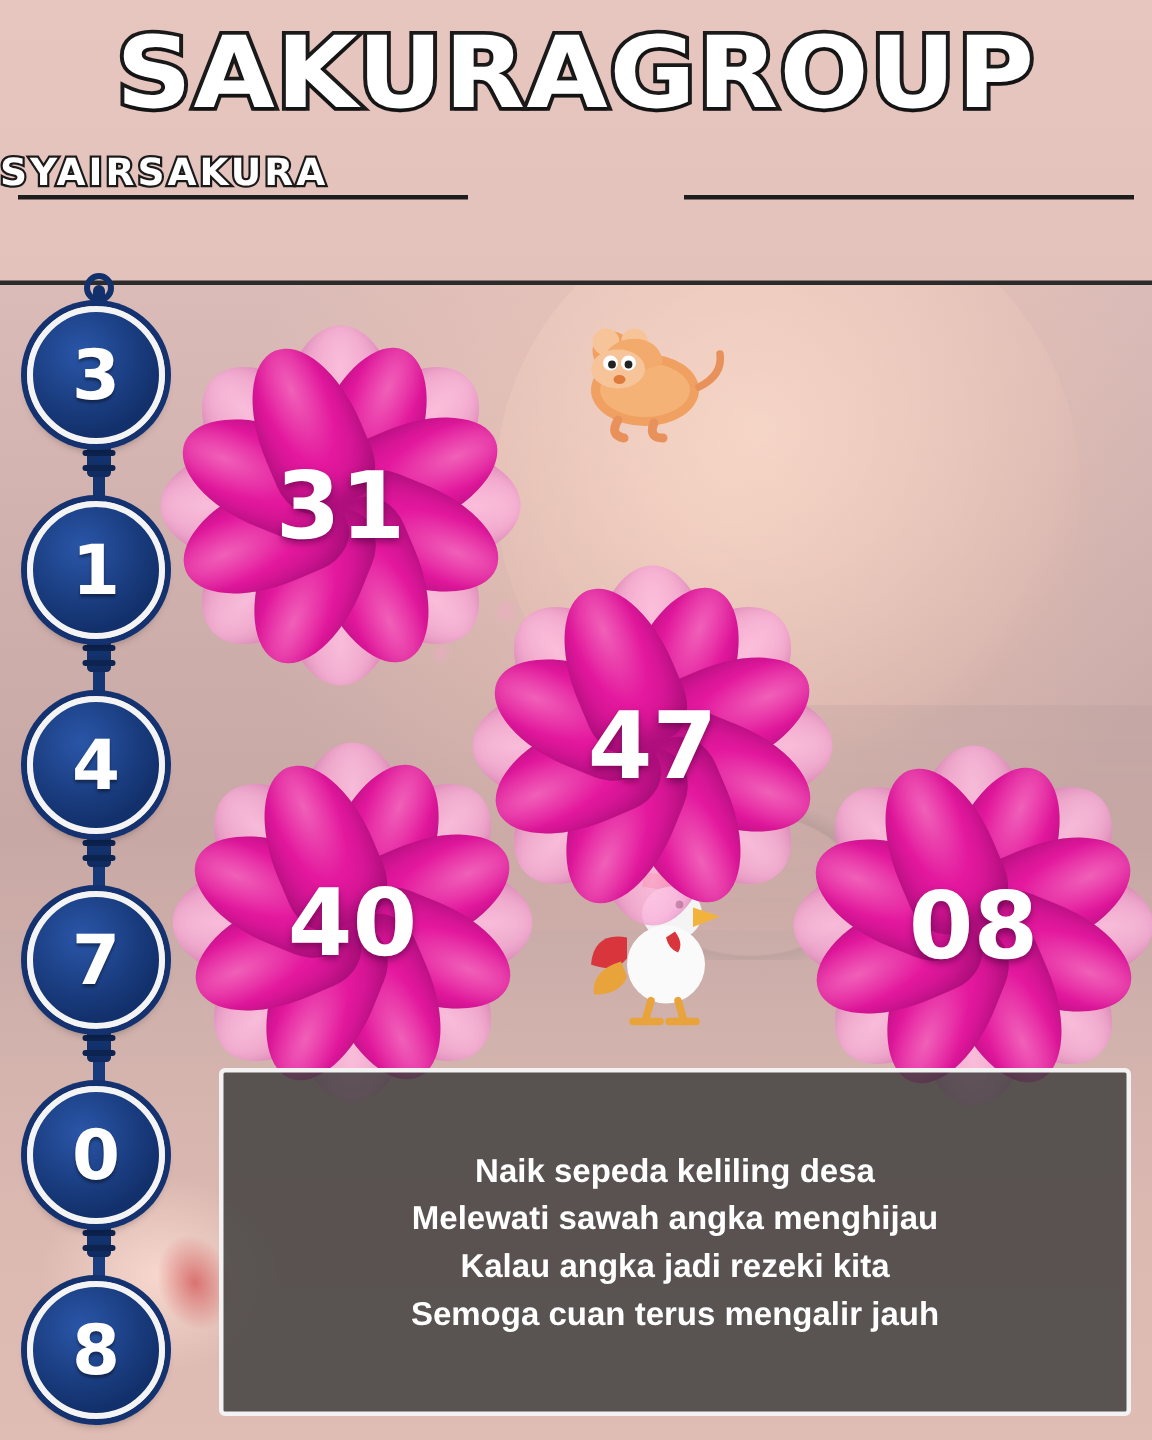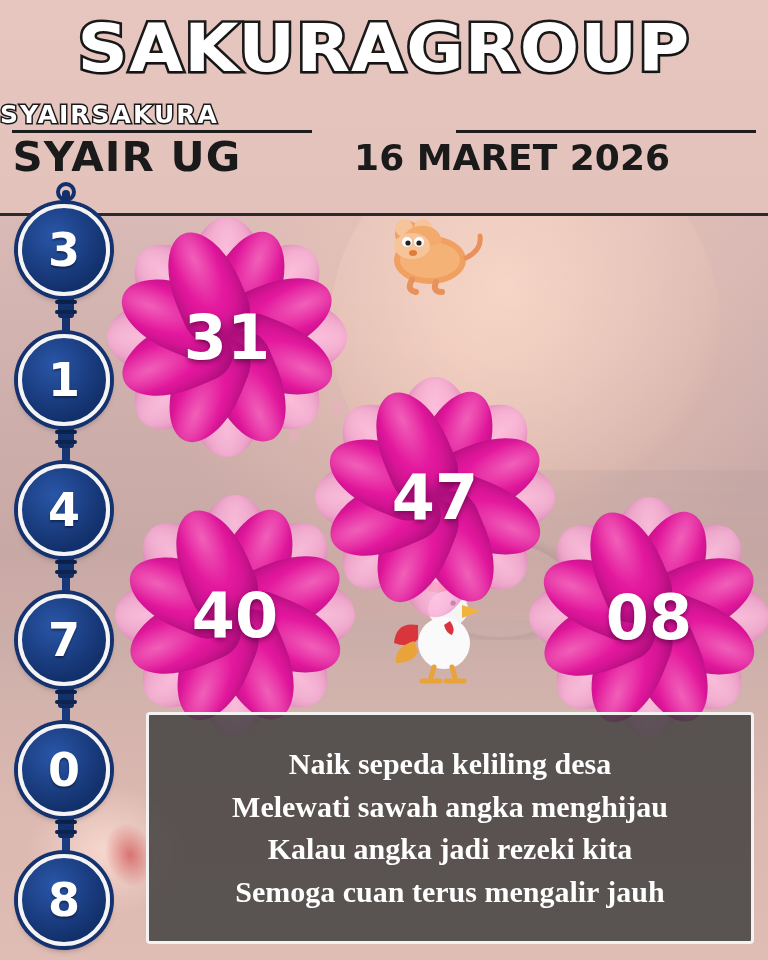--- a/index.html
+++ b/index.html
@@ -47,21 +47,21 @@
   }
   .bg-petal {
     position: absolute; width: 26px; height: 26px;
     background: radial-gradient(circle at 40% 40%, rgba(240,170,200,0.55), rgba(230,150,185,0.0) 70%);
     border-radius: 60% 40% 55% 45%;
   }
 
   
   .header {
     position: relative;
-    height: 216px;
+    height: 190px;
     background: linear-gradient(180deg, #e7c6bf 0%, #e3c2bb 100%);
     border-bottom: 3px solid #2b2b2b;
     overflow: hidden;
   }
   .brand {
     position: absolute; left: 0; right: 0; top: 10px;
     text-align: center;
     font-family: "DejaVu Sans", sans-serif;
     font-weight: bold;
     font-size: 66px;
@@ -189,23 +189,23 @@
     position: absolute; left: 146px; top: 712px;
     width: 608px; height: 232px;
     background: rgba(60,60,60,0.82);
     border: 3px solid #f2f2f2;
     border-radius: 4px;
     display: flex; flex-direction: column; align-items: center; justify-content: center;
     gap: 2px;
     padding: 8px 10px;
   }
   .quote p {
-    font-family: Liberation Serif, serif;
-    font-weight: bold;
-    font-size: 30px;
+    font-family: Liberation Sans, sans-serif;
+    font-weight: bold;
+    font-size: 22px;
     color: #ffffff;
     line-height: 1.35;
     text-align: left;
     white-space: nowrap;
   }
 </style>
 </head>
 <body>
 
 <div id="root">
@@ -217,24 +217,20 @@
   <div class="bg-red-streak"></div>
   <div class="bg-petal" style="left:300px; top:330px;"></div>
   <div class="bg-petal" style="left:330px; top:400px; width:18px;height:18px;"></div>
   <div class="bg-petal" style="left:288px; top:430px; width:14px;height:14px;"></div>
 
   <div class="header">
     <div class="brand">SAKURAGROUP</div>
     <div class="brand-sub">SYAIRSAKURA</div>
     <div class="rule left"></div>
     <div class="rule right"></div>
-    <div class="title-row">
-      <div class="title-left">SYAIR UG</div>
-      <div class="title-right">16 MARET 2026</div>
-    </div>
   </div>
 
   <div class="beads">
     <div class="bead-rope"></div>
     <div class="bead-ring"></div>
 
     <div class="bead-sep" style="top:96px;"></div>
     <div class="bead-sep" style="top:226px;"></div>
     <div class="bead-sep" style="top:356px;"></div>
     <div class="bead-sep" style="top:486px;"></div>

